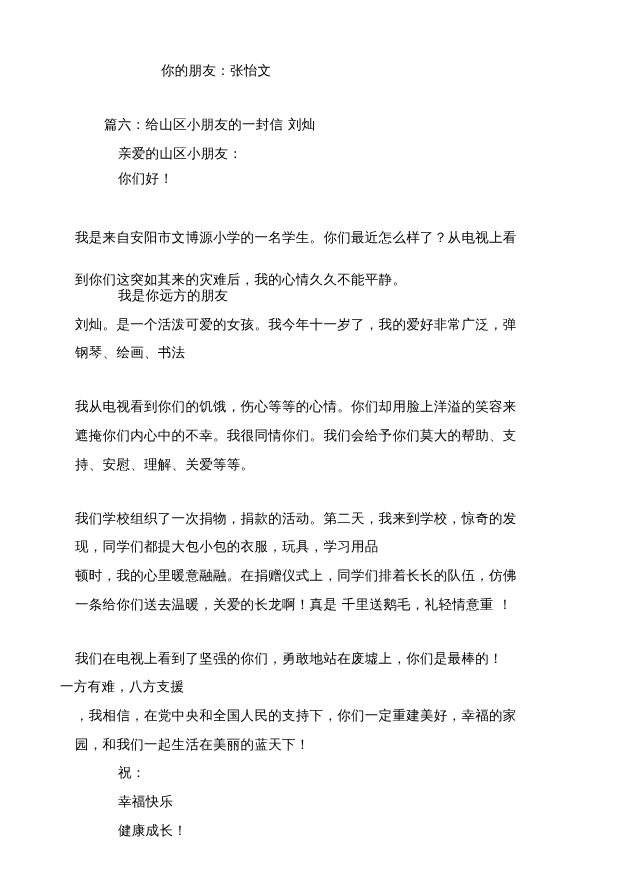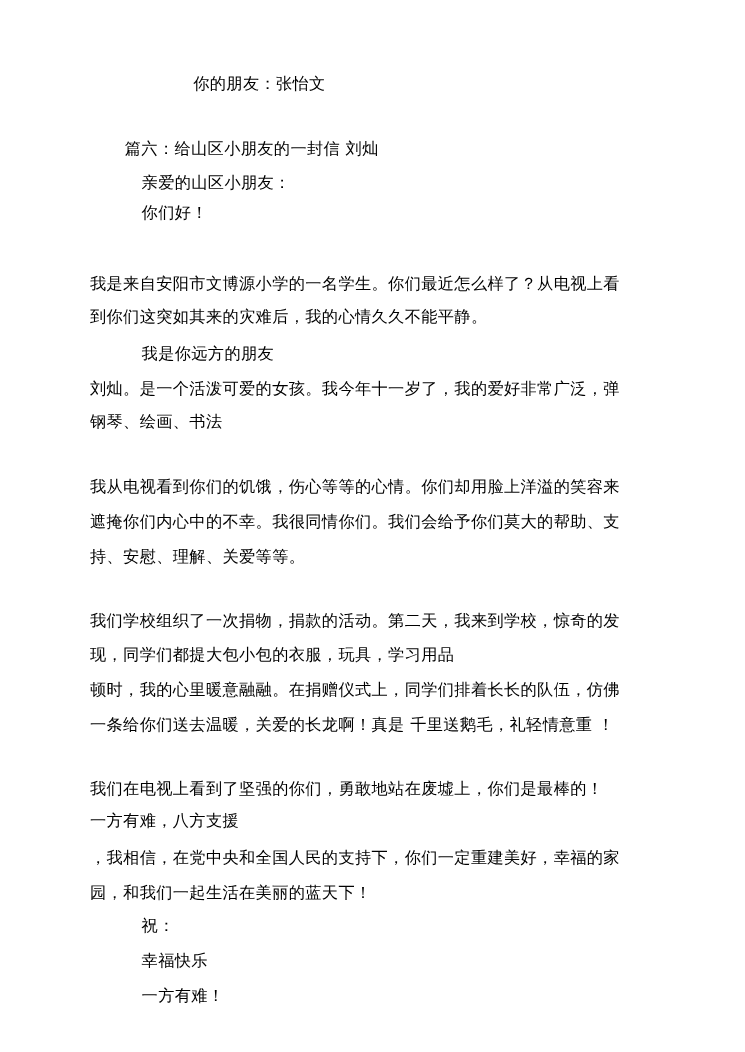--- a/index.html
+++ b/index.html
@@ -19,35 +19,35 @@
 </head>
 <body>
 
 <div>
   <div class="line" style="left:118px; top:62px;margin-left:43px;">你的朋友：张怡文</div>
   <div class="line" style="left:104px; top:116px;">篇六：给山区小朋友的一封信  刘灿</div>
   <div class="line" style="left:118px; top:145px;">亲爱的山区小朋友：</div>
   <div class="line" style="left:118px; top:170px;">你们好！</div>
 
   <div class="line" style="left:75px; top:229px;">我是来自安阳市文博源小学的一名学生。你们最近怎么样了？从电视上看</div>
-  <div class="line" style="left:75px; top:256px;">到你们这突如其来的灾难后，我的心情久久不能平静。</div>
+  <div class="line" style="left:75px; top:271px;">到你们这突如其来的灾难后，我的心情久久不能平静。</div>
   <div class="line" style="left:118px; top:287px;">我是你远方的朋友</div>
   <div class="line" style="left:75px; top:316px;">刘灿。是一个活泼可爱的女孩。我今年十一岁了，我的爱好非常广泛，弹</div>
   <div class="line" style="left:75px; top:344px;">钢琴、绘画、书法</div>
 
   <div class="line" style="left:75px; top:398px;">我从电视看到你们的饥饿，伤心等等的心情。你们却用脸上洋溢的笑容来</div>
   <div class="line" style="left:75px; top:427px;">遮掩你们内心中的不幸。我很同情你们。我们会给予你们莫大的帮助、支</div>
   <div class="line" style="left:75px; top:456px;">持、安慰、理解、关爱等等。</div>
 
   <div class="line" style="left:75px; top:510px;">我们学校组织了一次捐物，捐款的活动。第二天，我来到学校，惊奇的发</div>
   <div class="line" style="left:75px; top:538px;">现，同学们都提大包小包的衣服，玩具，学习用品</div>
   <div class="line" style="left:75px; top:567px;">顿时，我的心里暖意融融。在捐赠仪式上，同学们排着长长的队伍，仿佛</div>
   <div class="line" style="left:75px; top:596px;">一条给你们送去温暖，关爱的长龙啊！真是  千里送鹅毛，礼轻情意重  ！</div>
 
   <div class="line" style="left:75px; top:650px;">我们在电视上看到了坚强的你们，勇敢地站在废墟上，你们是最棒的！</div>
-  <div class="line" style="left:75px; top:678px;font-family:Liberation Mono, monospace;">一方有难，八方支援</div>
+  <div class="line" style="left:60px; top:678px;">一方有难，八方支援</div>
   <div class="line" style="left:75px; top:707px;">，我相信，在党中央和全国人民的支持下，你们一定重建美好，幸福的家</div>
   <div class="line" style="left:75px; top:736px;">园，和我们一起生活在美丽的蓝天下！</div>
 
   <div class="line" style="left:118px; top:764px;">祝：</div>
   <div class="line" style="left:118px; top:793px;">幸福快乐</div>
-  <div class="line" style="left:118px; top:822px;">一方有难！</div>
+  <div class="line" style="left:118px; top:822px;">健康成长！</div>
 </div>
 
 </body></html>

